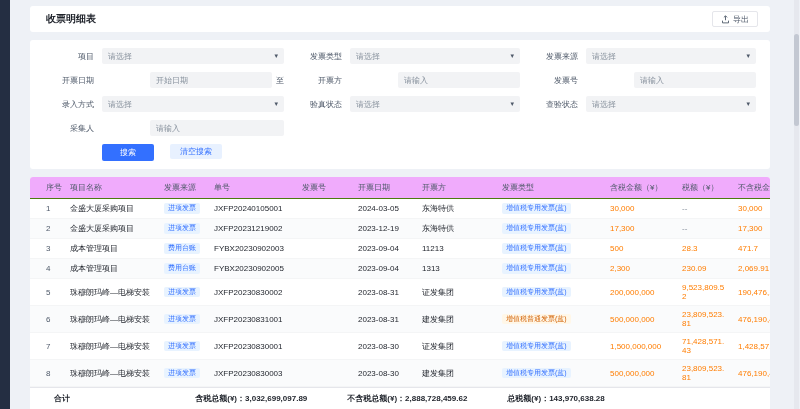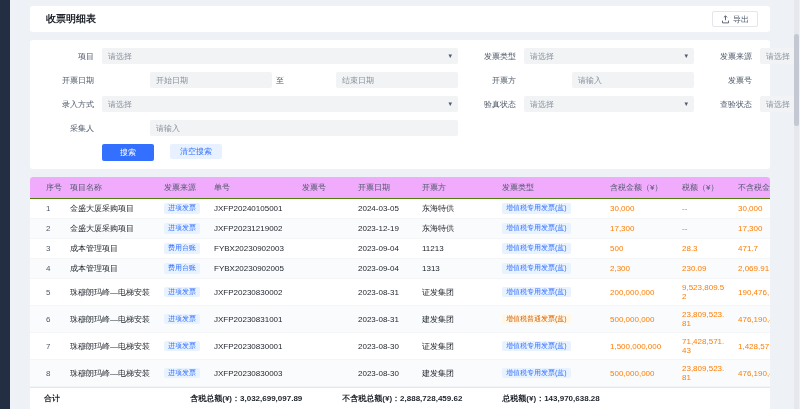--- a/index.html
+++ b/index.html
@@ -46,21 +46,21 @@
   tbody td { padding:4px 6px; border-bottom:1px solid #f4f5f6; color:#1d2129; vertical-align:middle; word-break:break-all; }
   tbody td:first-child { padding-left:16px; color:#4e5969; }
   tbody tr:nth-child(even) { background:#fafbfc; }
   td.cell-project, td.cell-order_no, td.cell-date, td.cell-issuer, td.cell-source, td.cell-no { white-space:nowrap; overflow:hidden; }
   td.num { color:#ff7d00; }
   td.dash { color:#86909c; }
   .tag { display:inline-block; background:#e8f3ff; color:#3370ff; border-radius:2px; padding:1px 4px; font-size:7px; line-height:1.25; white-space:nowrap; }
   .tag.warning { background:#fff7e8; color:#d25f00; }
 
   
-  .summary-row { display:flex; align-items:center; height:22px; border-top:1px solid #e5e6eb; font-size:8px; font-weight:bold; color:#1d2129; padding:0 40px 0 14px; }
+  .summary-row { display:flex; align-items:center; height:22px; border-top:1px solid #e5e6eb; font-size:8px; font-weight:bold; color:#1d2129; padding:0 40px 0 24px; }
   .summary-vals { display:flex; gap:40px; margin:0 auto; }
 
   
   .pagination { display:flex; align-items:center; justify-content:center; gap:4px; height:24px; font-size:8px; color:#4e5969; border-top:1px solid #f2f3f5; }
   .page-btn { min-width:14px; height:14px; line-height:14px; text-align:center; border-radius:2px; cursor:pointer; color:#4e5969; padding:0 3px; }
   .page-btn.active { background:#e8f3ff; color:#3370ff; }
   .page-btn.ellipsis { cursor:default; }
   .goto { display:flex; align-items:center; gap:4px; margin-left:10px; }
   .goto-input { width:22px; height:14px; border:1px solid #e5e6eb; border-radius:2px; text-align:center; font-size:8px; color:#1d2129; background:#fff; outline:none; }
 </style>
@@ -102,21 +102,20 @@
           <div class="control">
             <span class="ph">请选择</span>
             <span class="chevron">▾</span>
           </div>
         </div>
         <div class="filter-field">
           <span class="f-label">开票日期</span>
           <div class="range">
             <input class="control-input" placeholder="开始日期" style="">
             <span class="range-sep">至</span>
-            <input class="control-input" placeholder="结束日期" style="">
           </div>
         </div>
         <div class="filter-field">
           <span class="f-label">开票方</span>
           <input class="control-input" placeholder="请输入" style="">
         </div>
         <div class="filter-field">
           <span class="f-label">发票号</span>
           <input class="control-input" placeholder="请输入" style="">
         </div>

